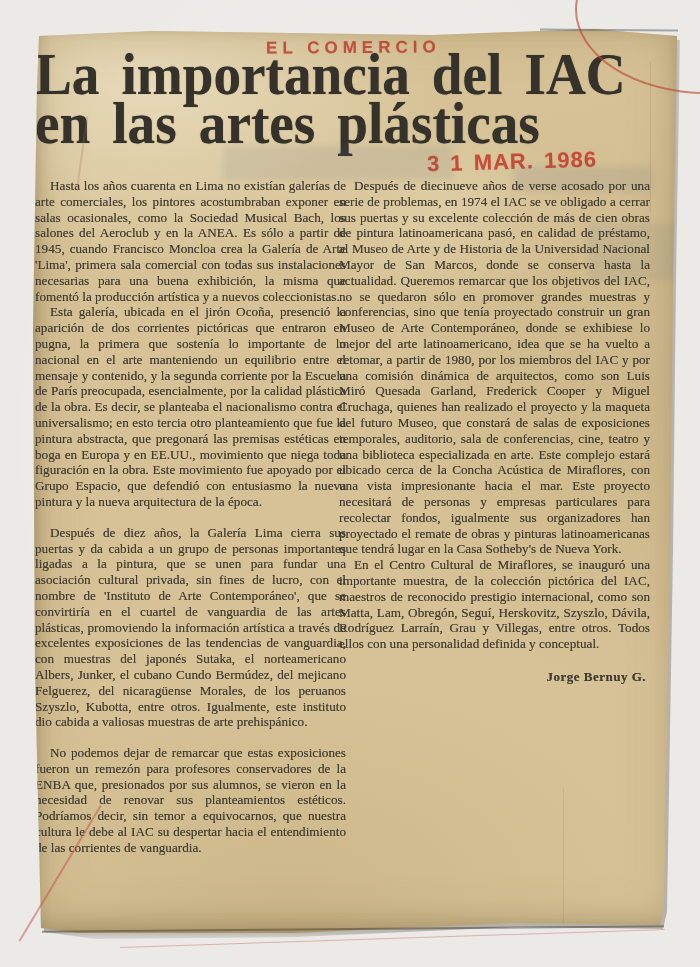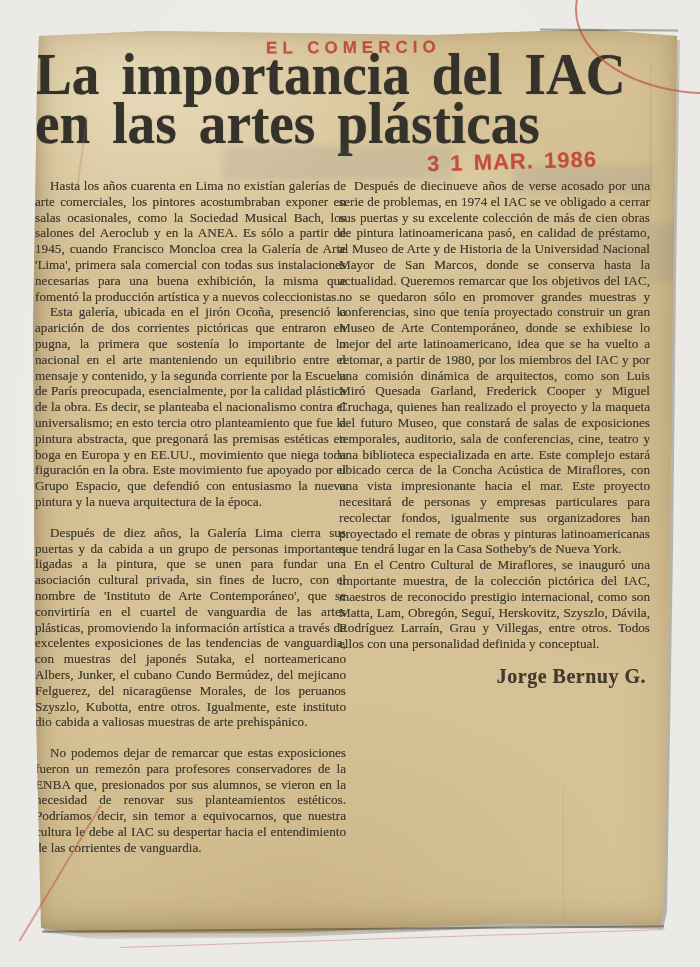--- a/index.html
+++ b/index.html
@@ -53,21 +53,21 @@
     position:absolute;top:150px;
     font-size:13.2px;line-height:15.8px;color:#403c30;
     text-align:justify;text-shadow:0 0 .5px rgba(55,50,40,.55);
   }
   .col-left{left:2px;width:311px;}
   .col-right{left:306px;width:311px;}
   .para{margin:0;text-indent:15px;}
   .para.gap{margin-top:15px;}
   .byline{
     margin-top:17px;padding-right:4px;text-align:right;
-    font-weight:bold;font-size:20px;letter-spacing:.5px;text-indent:0;
+    font-weight:bold;font-size:13px;letter-spacing:.5px;text-indent:0;
   }
   
   .arc-topright{
     position:absolute;left:575px;top:-75px;width:260px;height:165px;
     border:2.5px solid rgba(192,72,56,.65);border-radius:50%;
     background:transparent;
   }
   .crayon-diag-bl{
     position:absolute;left:100px;top:805px;width:1.6px;height:158px;
     background:rgba(188,84,70,.5);transform:rotate(31deg);transform-origin:top left;

